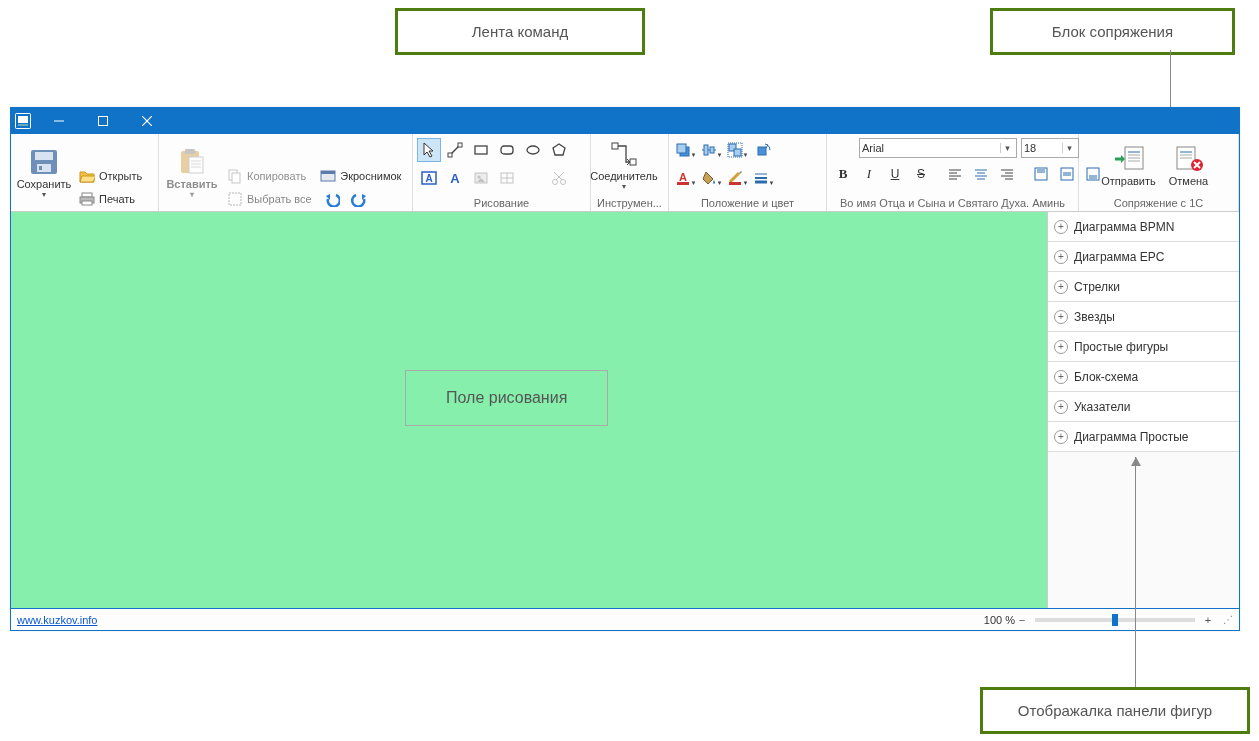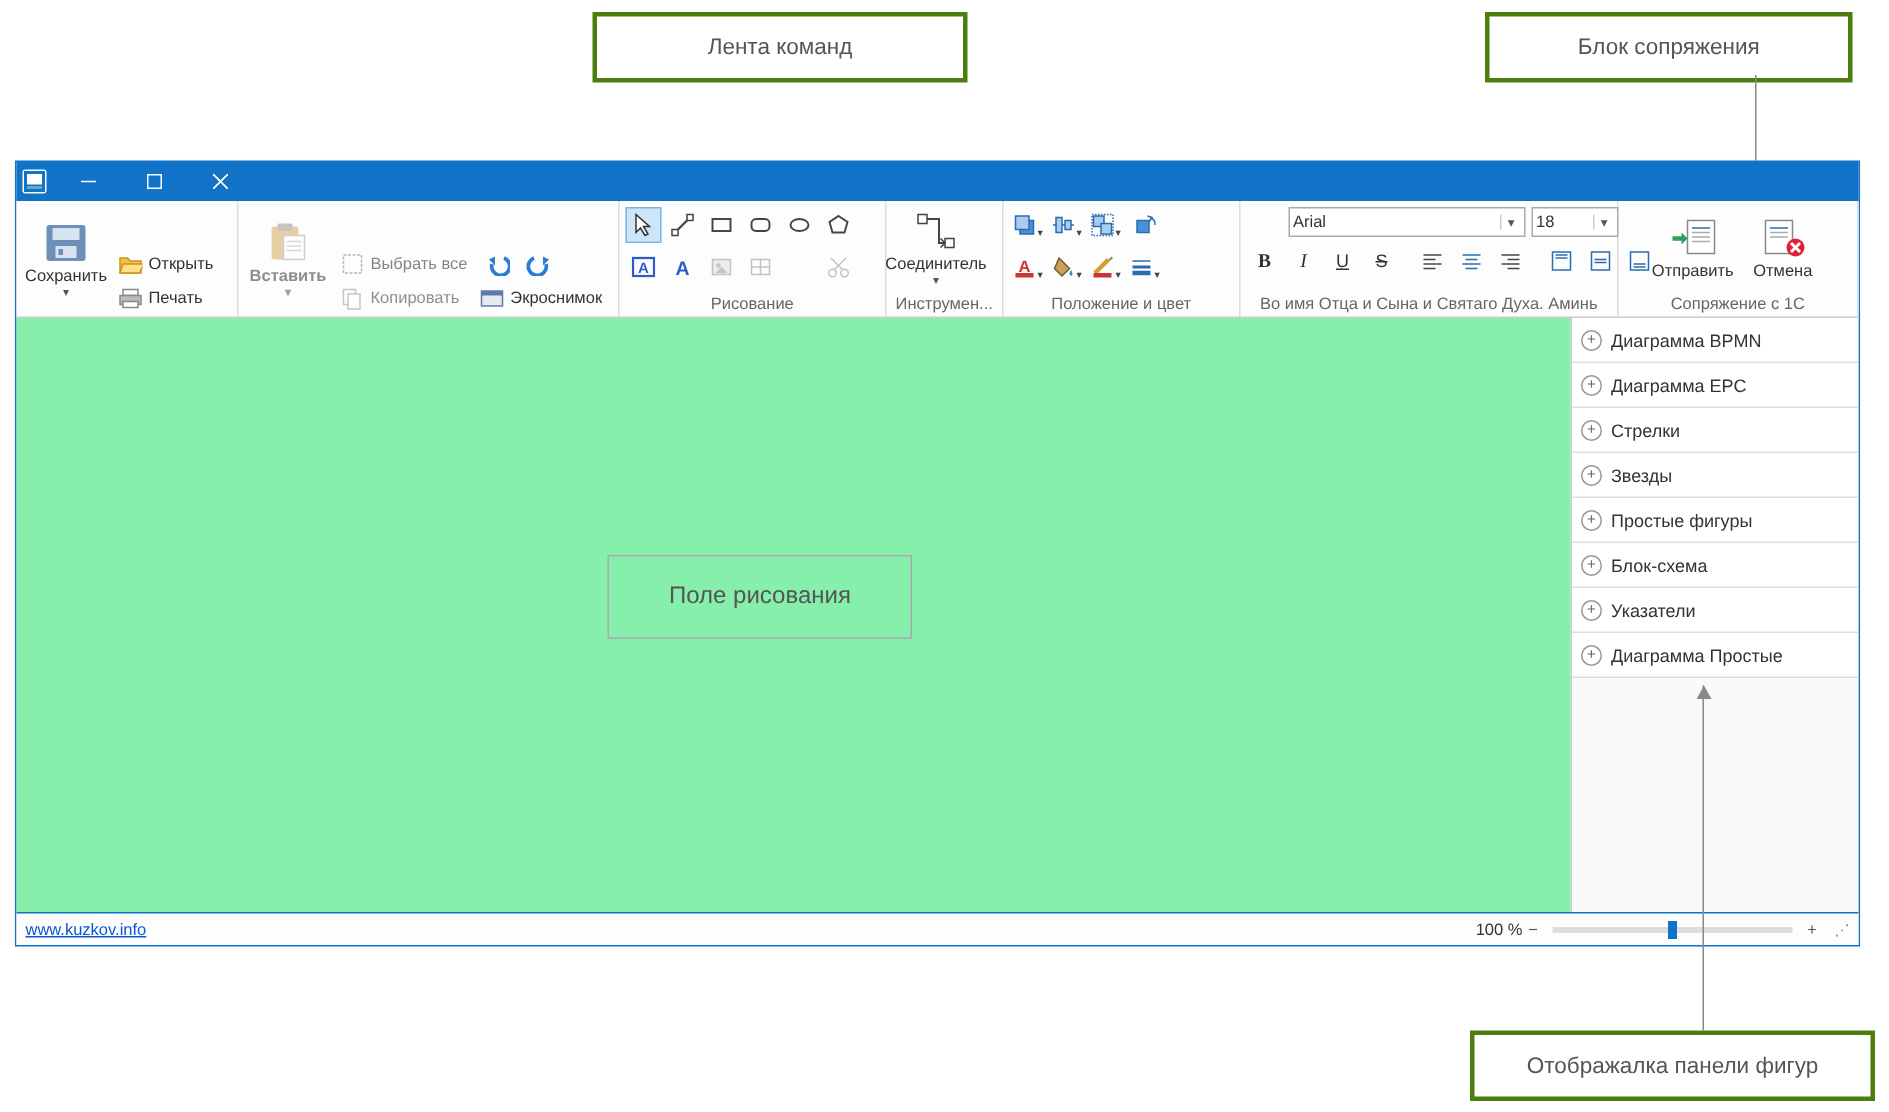--- a/index.html
+++ b/index.html
@@ -149,63 +149,63 @@
                 <line x1="14" y1="13" x2="24" y2="13" stroke="#bbb"></line>
                 <line x1="14" y1="16" x2="24" y2="16" stroke="#bbb"></line>
                 <line x1="14" y1="19" x2="24" y2="19" stroke="#bbb"></line>
               </svg>
           </span>
           <span class="btn-label">Вставить</span>
           <span class="dropdown-arrow">▾</span>
         </div>
         <div class="small-btn-stack">
           <div style="display:flex; gap:6px;">
-            <div class="small-btn" style="opacity:0.6;">
-              <span class="si">
-                  <svg width="16" height="16">
-                    <rect x="2" y="2" width="12" height="12" fill="none" stroke="#888" stroke-dasharray="2 1"></rect>
-                  </svg>
-                </span>
-              <span>Выбрать все</span>
-            </div>
-            <div class="small-btn" style="padding:0 2px;">
-              <span class="si">
-                  <svg width="18" height="16">
-                    <path d="M12 4 A6 6 0 1 1 4 8" fill="none" stroke="#2b7cd3" stroke-width="2.5"></path>
-                    <path d="M2 5 L6 3 L6 9 Z" fill="#2b7cd3"></path>
-                  </svg>
-                </span>
-            </div>
-            <div class="small-btn" style="padding:0 2px;">
-              <span class="si">
-                  <svg width="18" height="16">
-                    <path d="M6 4 A6 6 0 1 0 14 8" fill="none" stroke="#2b7cd3" stroke-width="2.5"></path>
-                    <path d="M16 5 L12 3 L12 9 Z" fill="#2b7cd3"></path>
-                  </svg>
-                </span>
-            </div>
-          </div>
-          <div style="display:flex; gap:6px;">
             <div class="small-btn" style="opacity:0.55;">
               <span class="si">
                   <svg width="16" height="16">
                     <rect x="2" y="2" width="8" height="10" fill="#fff" stroke="#999"></rect>
                     <rect x="5" y="5" width="8" height="10" fill="#fff" stroke="#999"></rect>
                   </svg>
                 </span>
               <span>Копировать</span>
             </div>
             <div class="small-btn">
               <span class="si">
                   <svg width="16" height="16">
                     <rect x="1" y="3" width="14" height="10" fill="#e6eaf0" stroke="#5a7ca8"></rect>
                     <rect x="1" y="3" width="14" height="3" fill="#5a7ca8"></rect>
                   </svg>
                 </span>
               <span>Экроснимок</span>
+            </div>
+          </div>
+          <div style="display:flex; gap:6px;">
+            <div class="small-btn" style="opacity:0.6;">
+              <span class="si">
+                  <svg width="16" height="16">
+                    <rect x="2" y="2" width="12" height="12" fill="none" stroke="#888" stroke-dasharray="2 1"></rect>
+                  </svg>
+                </span>
+              <span>Выбрать все</span>
+            </div>
+            <div class="small-btn" style="padding:0 2px;">
+              <span class="si">
+                  <svg width="18" height="16">
+                    <path d="M12 4 A6 6 0 1 1 4 8" fill="none" stroke="#2b7cd3" stroke-width="2.5"></path>
+                    <path d="M2 5 L6 3 L6 9 Z" fill="#2b7cd3"></path>
+                  </svg>
+                </span>
+            </div>
+            <div class="small-btn" style="padding:0 2px;">
+              <span class="si">
+                  <svg width="18" height="16">
+                    <path d="M6 4 A6 6 0 1 0 14 8" fill="none" stroke="#2b7cd3" stroke-width="2.5"></path>
+                    <path d="M16 5 L12 3 L12 9 Z" fill="#2b7cd3"></path>
+                  </svg>
+                </span>
             </div>
           </div>
         </div>
       </div>
       <div class="group-label">Буфер</div>
     </div>
 
     <div class="ribbon-group" style="width:178px;">
       <div class="group-body" style="flex-direction:column; align-items:flex-start; gap:4px; padding-top:2px;">
         <div class="icon-row">

